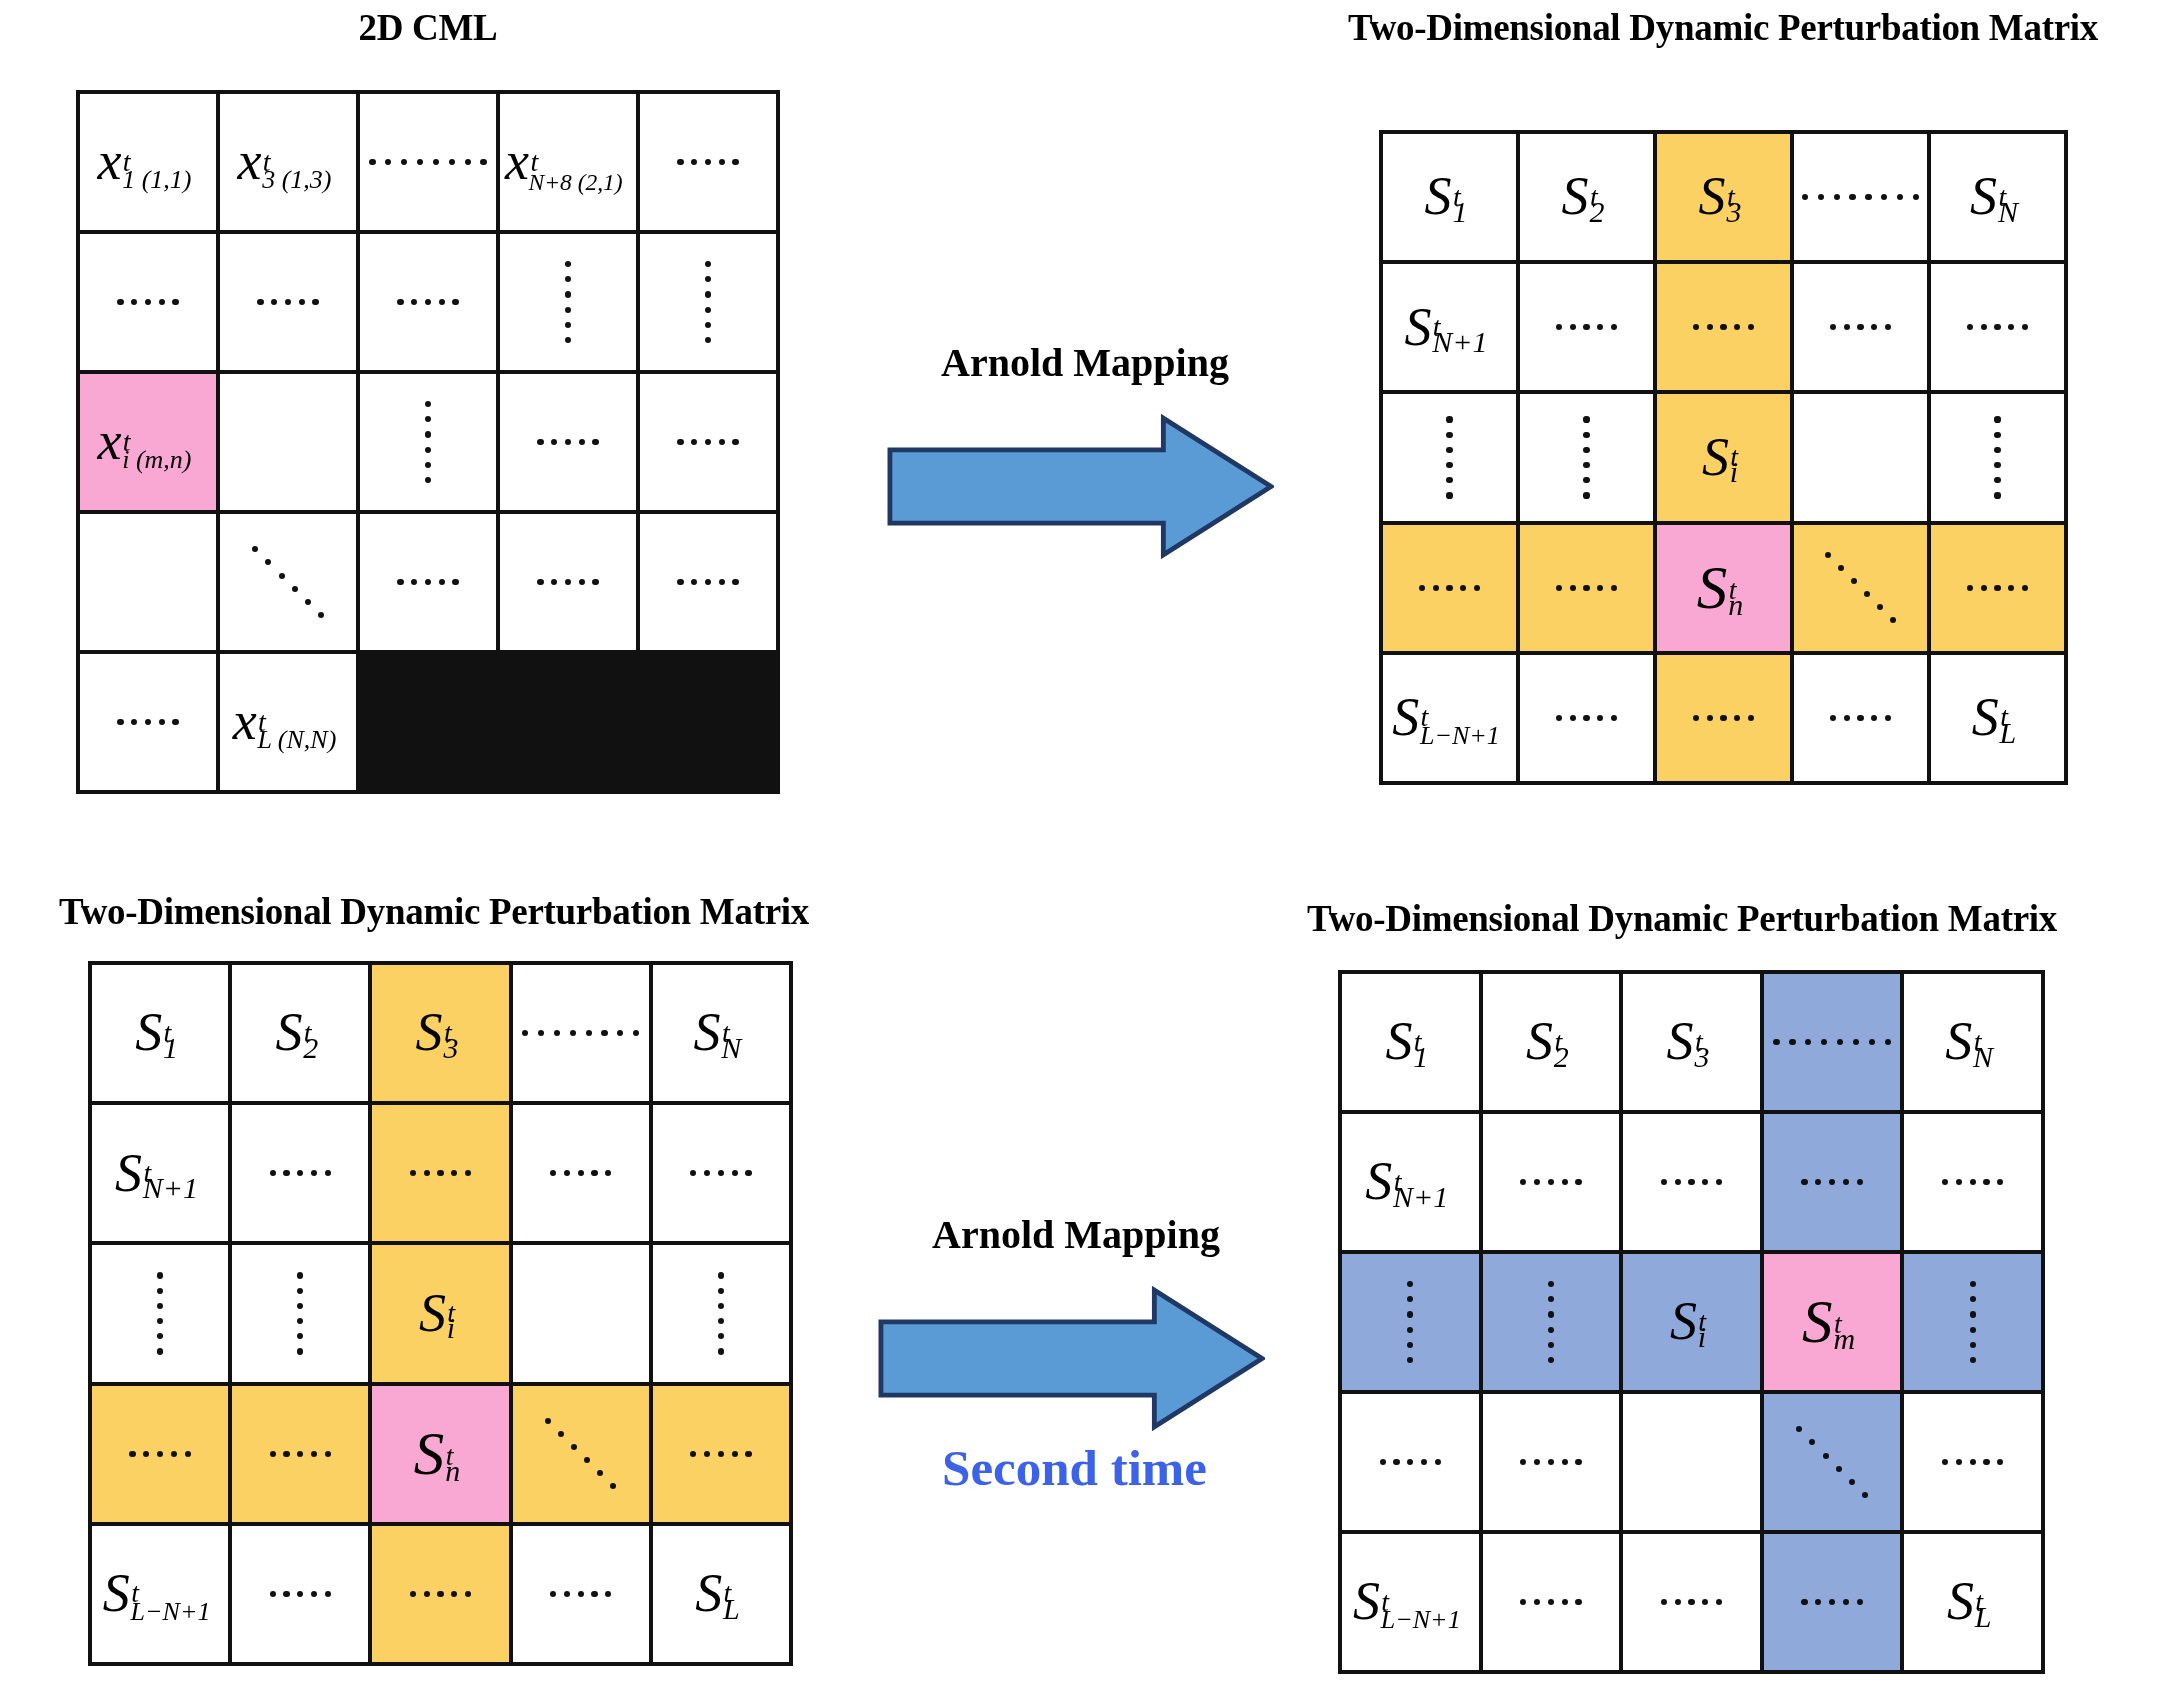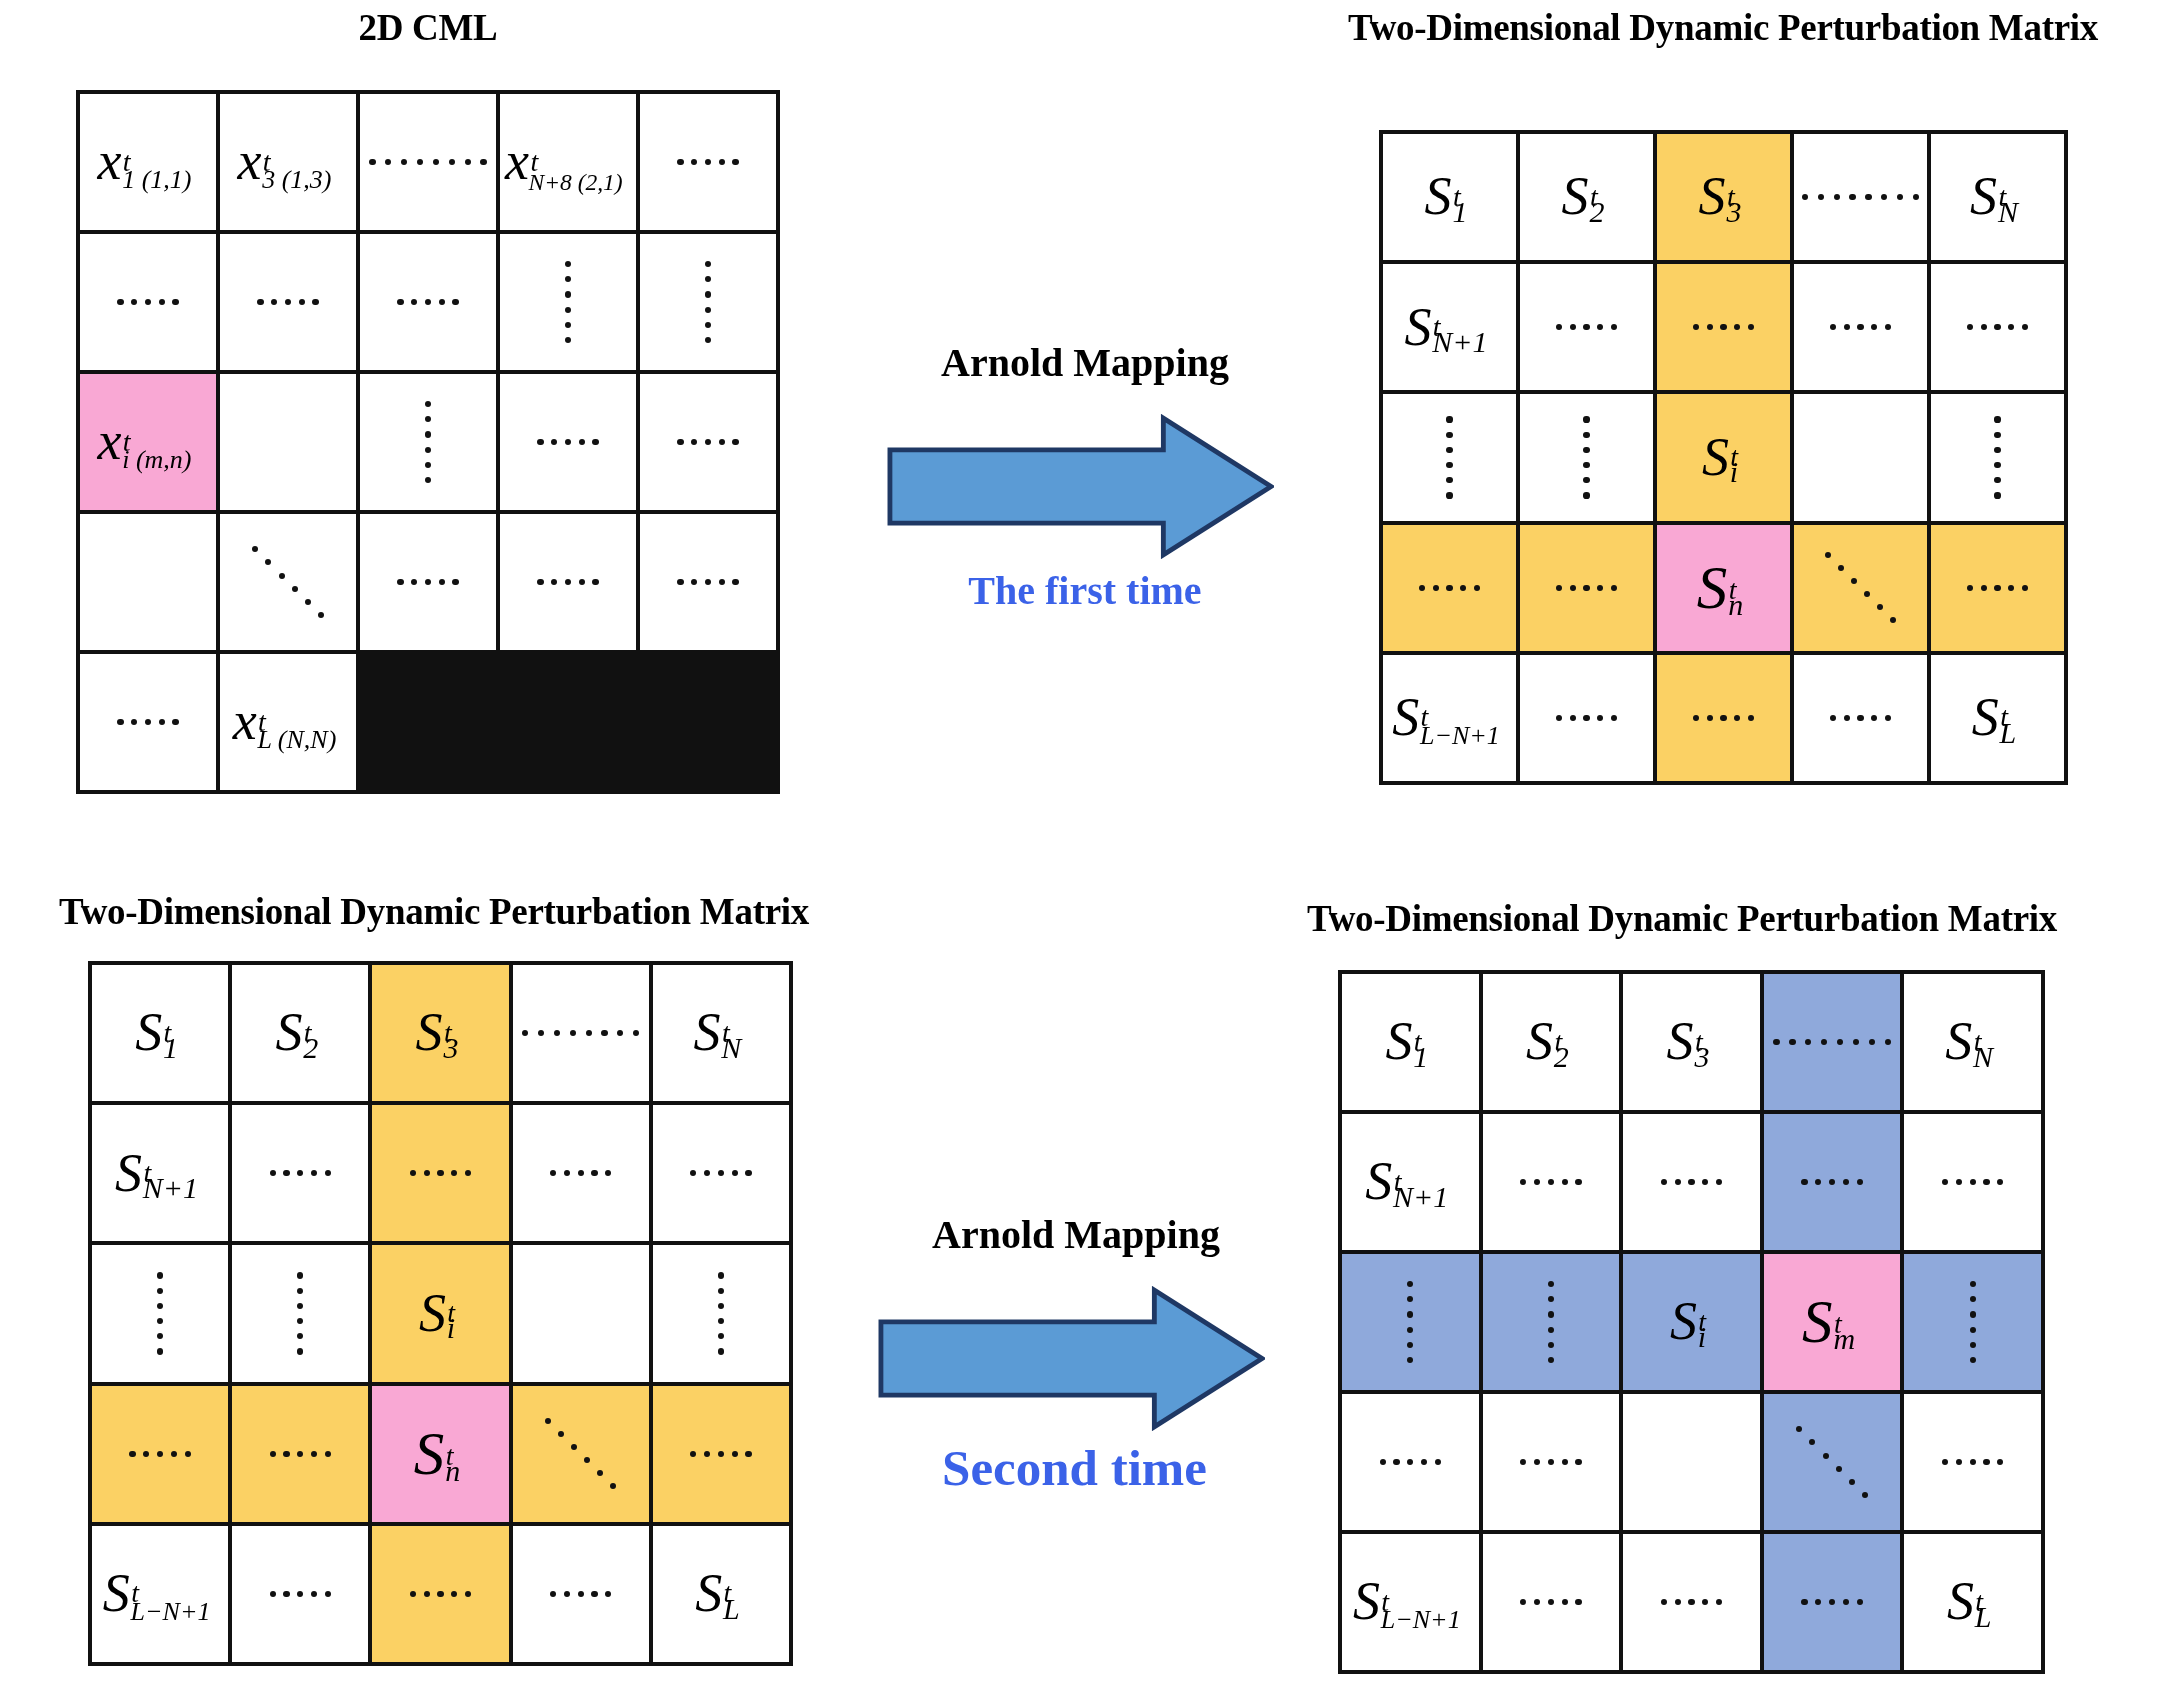--- a/index.html
+++ b/index.html
@@ -809,21 +809,20 @@
         <span class="math"><span class="base">S</span><span class="sup">t</span><span class="sub">L</span></span>
       </div>
     </div>
 </div>
 
 <div class="arrow-group" id="arrow-group-1" style="left: 872px; top: 339px; width: 429px; height: 297px;">
   <div class="arrow-label" id="arrow-label-1" style="left: 5.5px; top: 0px; width: 415px; font-size: 40px;">Arnold Mapping</div>
   <svg class="arrow-svg" id="arrow-svg-1" width="387" height="145" viewBox="0 0 560 210" style="left: 15px; top: 75px;">
     <polygon points="4,52 400,52 400,6 556,105 400,204 400,158 4,158" fill="#5B9BD5" stroke="#1F3864" stroke-width="7" stroke-linejoin="miter"></polygon>
   </svg>
-  <div class="arrow-sublabel" id="arrow-sub-1" style="left: 5.5px; top: 228px; width: 415px; font-size: 40px;">The first time</div>
 </div>
 
 <div class="arrow-group" id="arrow-group-2" style="left: 863px; top: 1211px; width: 429px; height: 297px;">
   <div class="arrow-label" id="arrow-label-2" style="left: 5.5px; top: 0px; width: 415px; font-size: 40px;">Arnold Mapping</div>
   <svg class="arrow-svg" id="arrow-svg-2" width="387" height="145" viewBox="0 0 560 210" style="left: 15px; top: 75px;">
     <polygon points="4,52 400,52 400,6 556,105 400,204 400,158 4,158" fill="#5B9BD5" stroke="#1F3864" stroke-width="7" stroke-linejoin="miter"></polygon>
   </svg>
   <div class="arrow-sublabel" id="arrow-sub-2" style="left: 4px; top: 228px; width: 415px; font-size: 51px;">Second time</div>
 </div>
 

